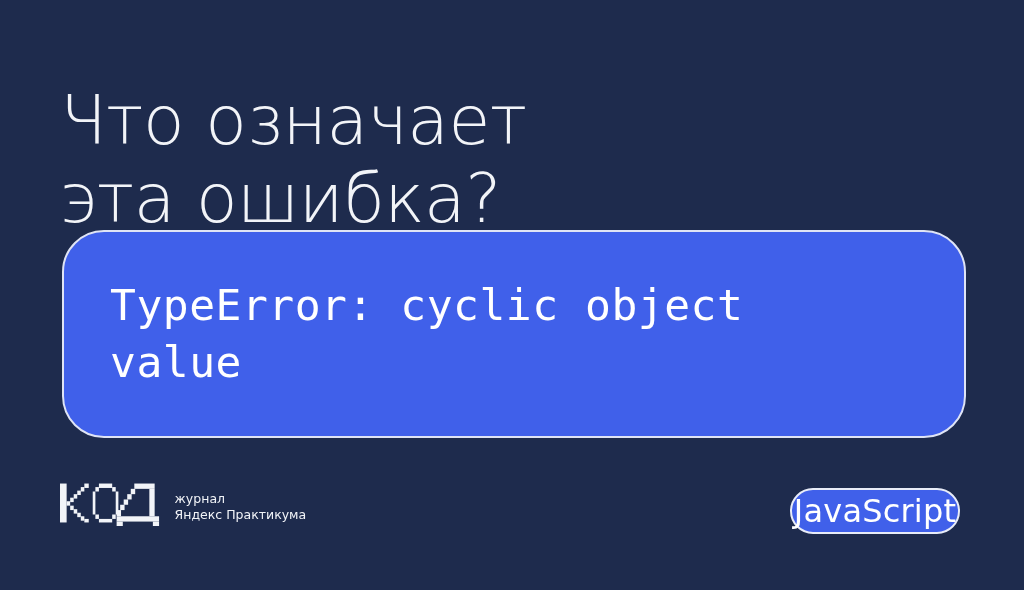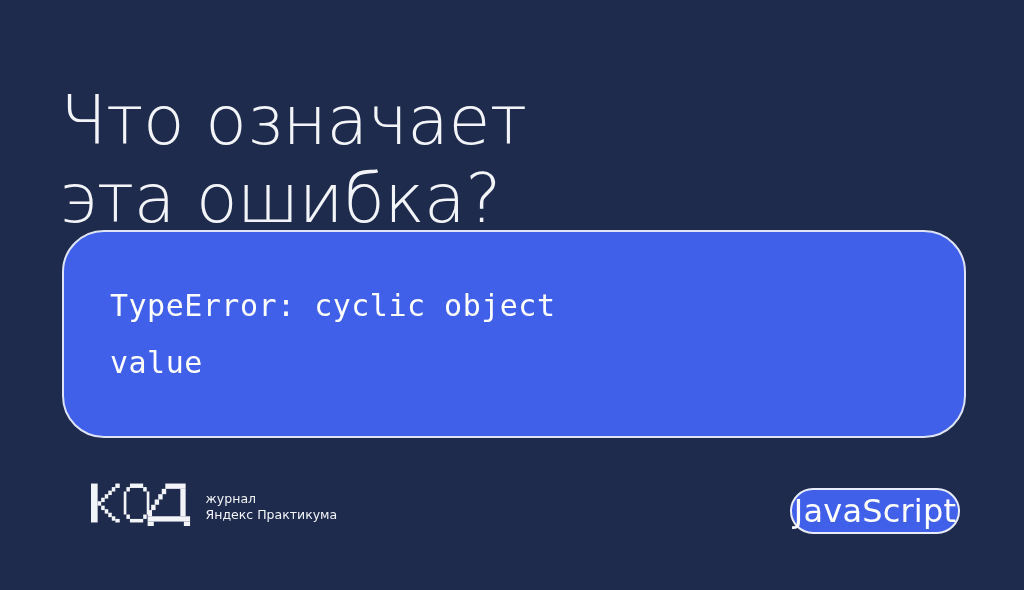--- a/index.html
+++ b/index.html
@@ -51,36 +51,35 @@
     display: flex;
     align-items: center;
   }
   .code-text {
     margin: 0;
     padding: 0 46px;
     width: 100%;
     box-sizing: border-box;
     color: #ffffff;
     font-family: "DejaVu Sans Mono", monospace;
-    font-size: 30px;
+    font-size: 43px;
     line-height: 57px;
     font-weight: 400;
     letter-spacing: 0.5px;
     white-space: pre-wrap;
     word-break: break-word;
   }
 
   
   .footer {
     position: absolute;
     left: 0;
     right: 0;
     top: 480px;
     height: 70px;
-    margin-left: 31px;
   }
 
   .brand {
     position: absolute;
     left: 60px;
     top: 0;
     display: flex;
     align-items: flex-end;
     gap: 12px;
   }

